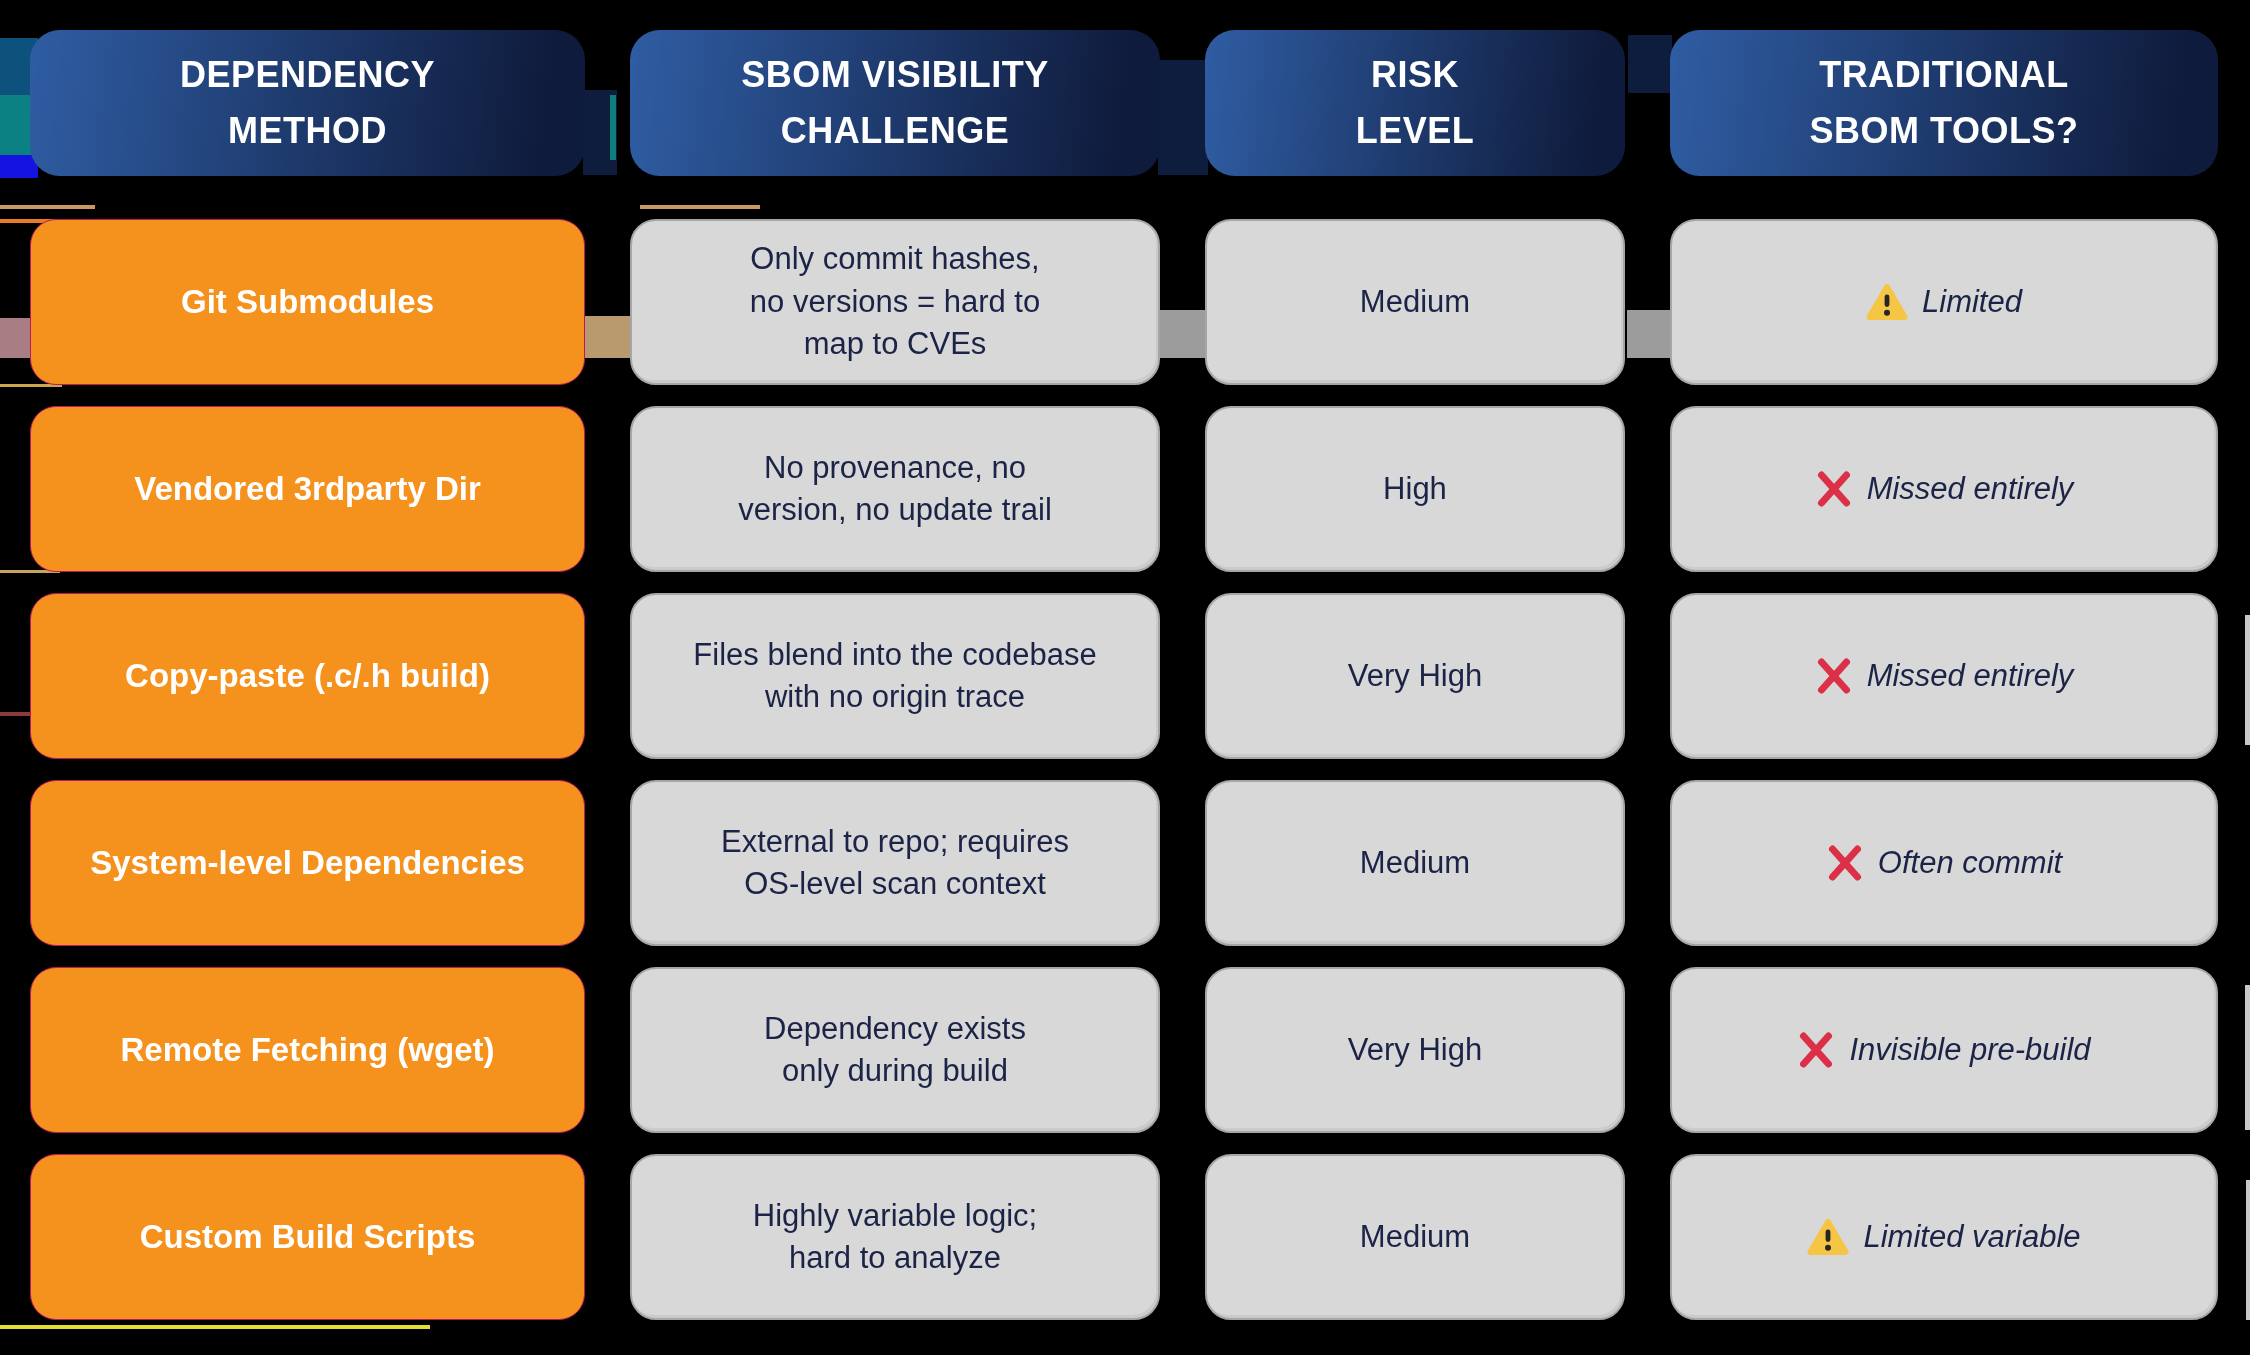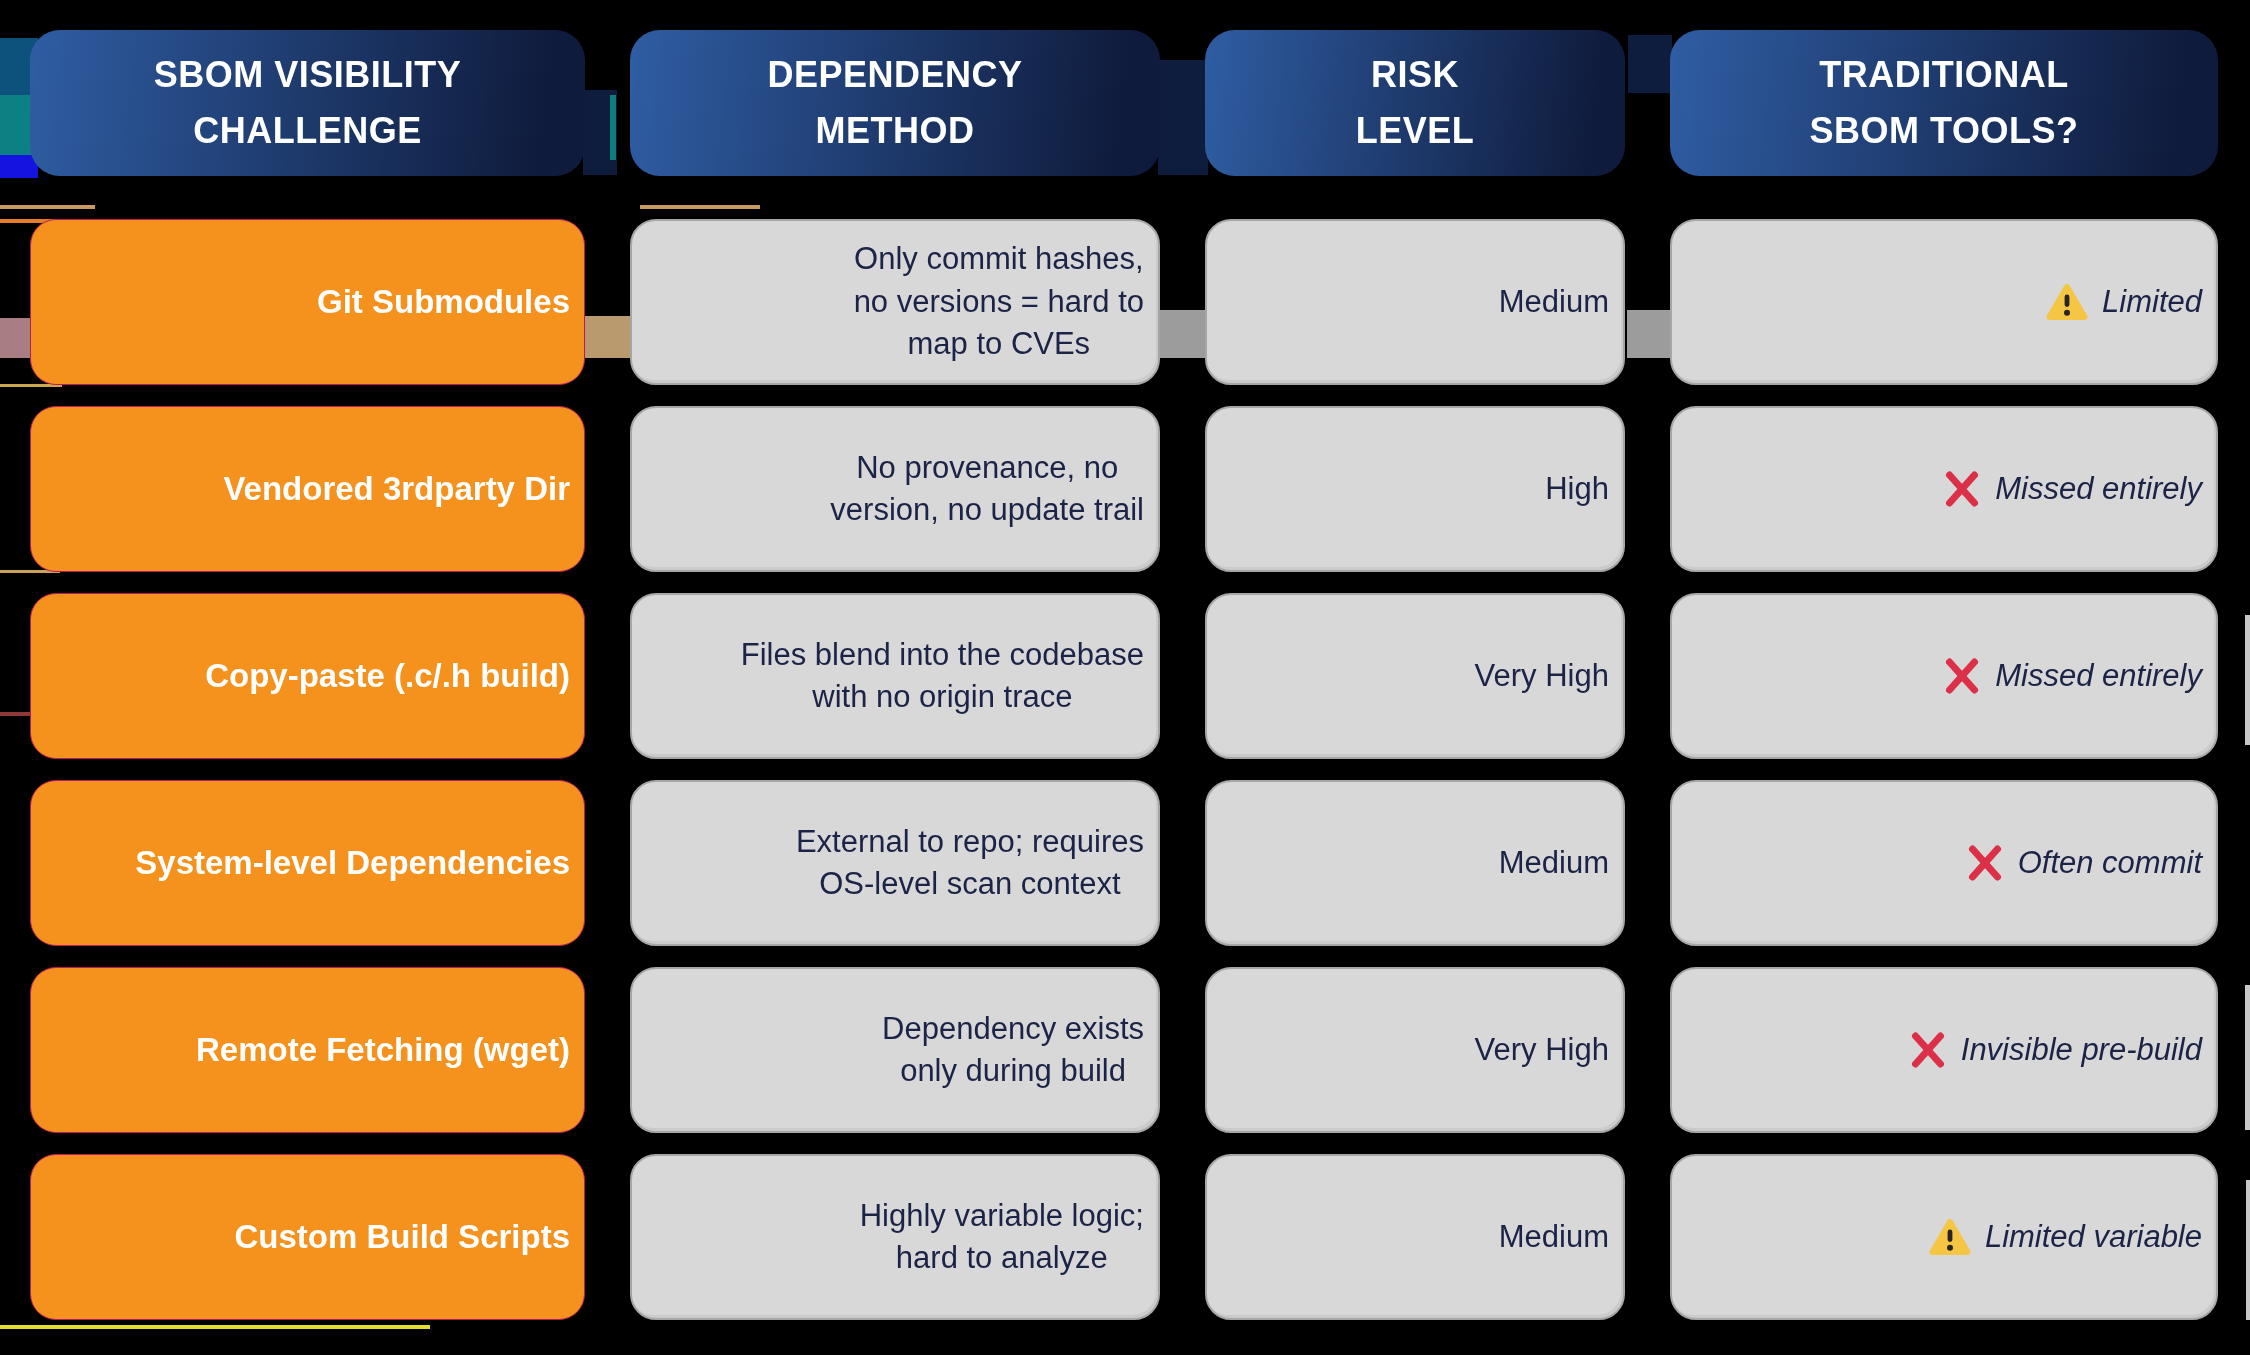--- a/index.html
+++ b/index.html
@@ -41,21 +41,21 @@
   .row{display:contents;}
 
   .hdr{
     height:146px;border-radius:30px;
     background:linear-gradient(97deg,var(--header-gradient-start,#2F5DA3) 0%,var(--header-gradient-end,#0F1B3C) 92%);
     color:var(--header-text,#fff);
     display:flex;align-items:center;justify-content:center;text-align:center;
     font-weight:bold;font-size:36px;line-height:1.55;letter-spacing:0.5px;
   }
   .cell{
-    border-radius:26px;display:flex;align-items:center;justify-content:flex-end;
+    border-radius:26px;display:flex;align-items:center;justify-content:center;
     text-align:center;padding:14px 14px;box-sizing:border-box;
   }
   .cell.method{
     background:var(--method-cell,#F5921E);border:1px solid #be185d;
     color:var(--method-text,#fff);font-weight:bold;font-size:33px;
   }
   .cell.info{
     background:var(--info-cell,#D8D8D8);border:2px solid var(--info-cell-border,#A6A6A6);
     color:var(--info-text,#1B2346);font-size:31px;line-height:1.37;
     box-shadow:inset -2px -3px 0 rgba(0,0,0,0.06);
@@ -93,26 +93,26 @@
   <div class="strip s15"></div>
   <div class="strip s16"></div>
   <div class="strip s17"></div>
   <div class="strip s18"></div>
   <div class="strip s19"></div>
   <div class="strip s20"></div>
   <div class="strip s21"></div>
 
   <div class="header-row">
     <div class="hdr">
+      <span class="label">DEPENDENCY
+METHOD</span>
+    </div>
+    <div class="hdr">
       <span class="label">SBOM VISIBILITY
 CHALLENGE</span>
-    </div>
-    <div class="hdr">
-      <span class="label">DEPENDENCY
-METHOD</span>
     </div>
     <div class="hdr">
       <span class="label">RISK
 LEVEL</span>
     </div>
     <div class="hdr">
       <span class="label">TRADITIONAL
 SBOM TOOLS?</span>
     </div>
   </div>

